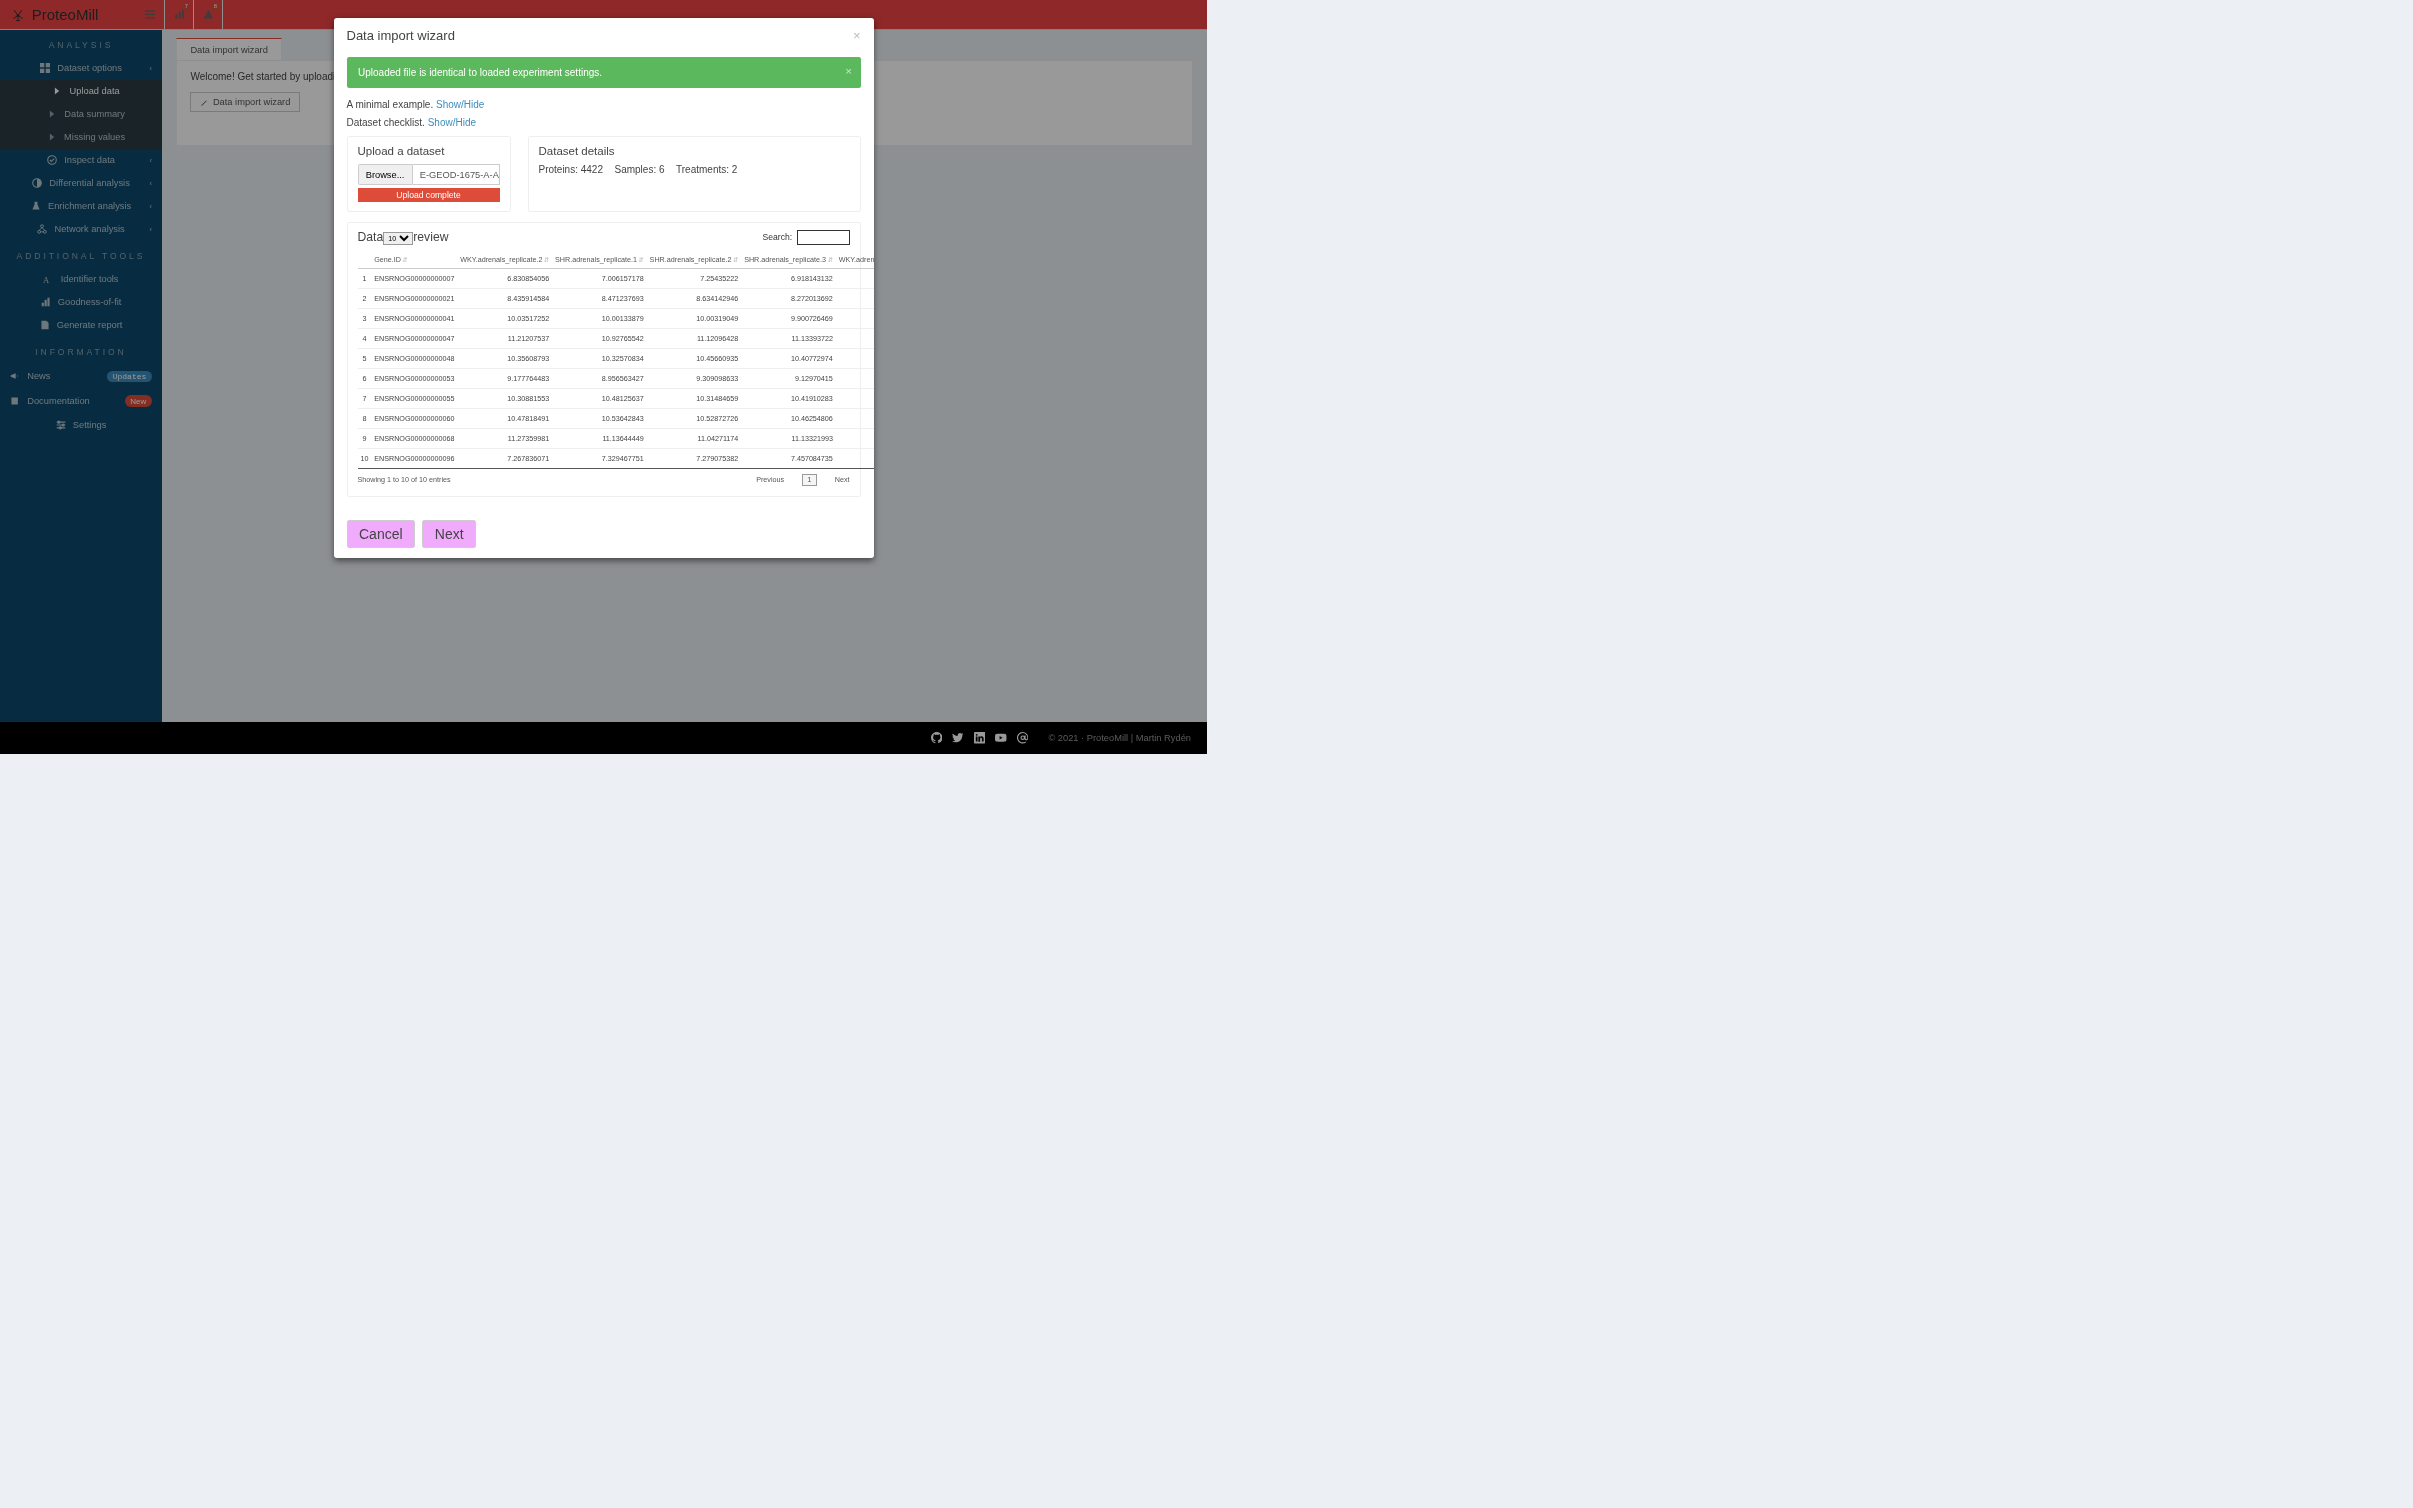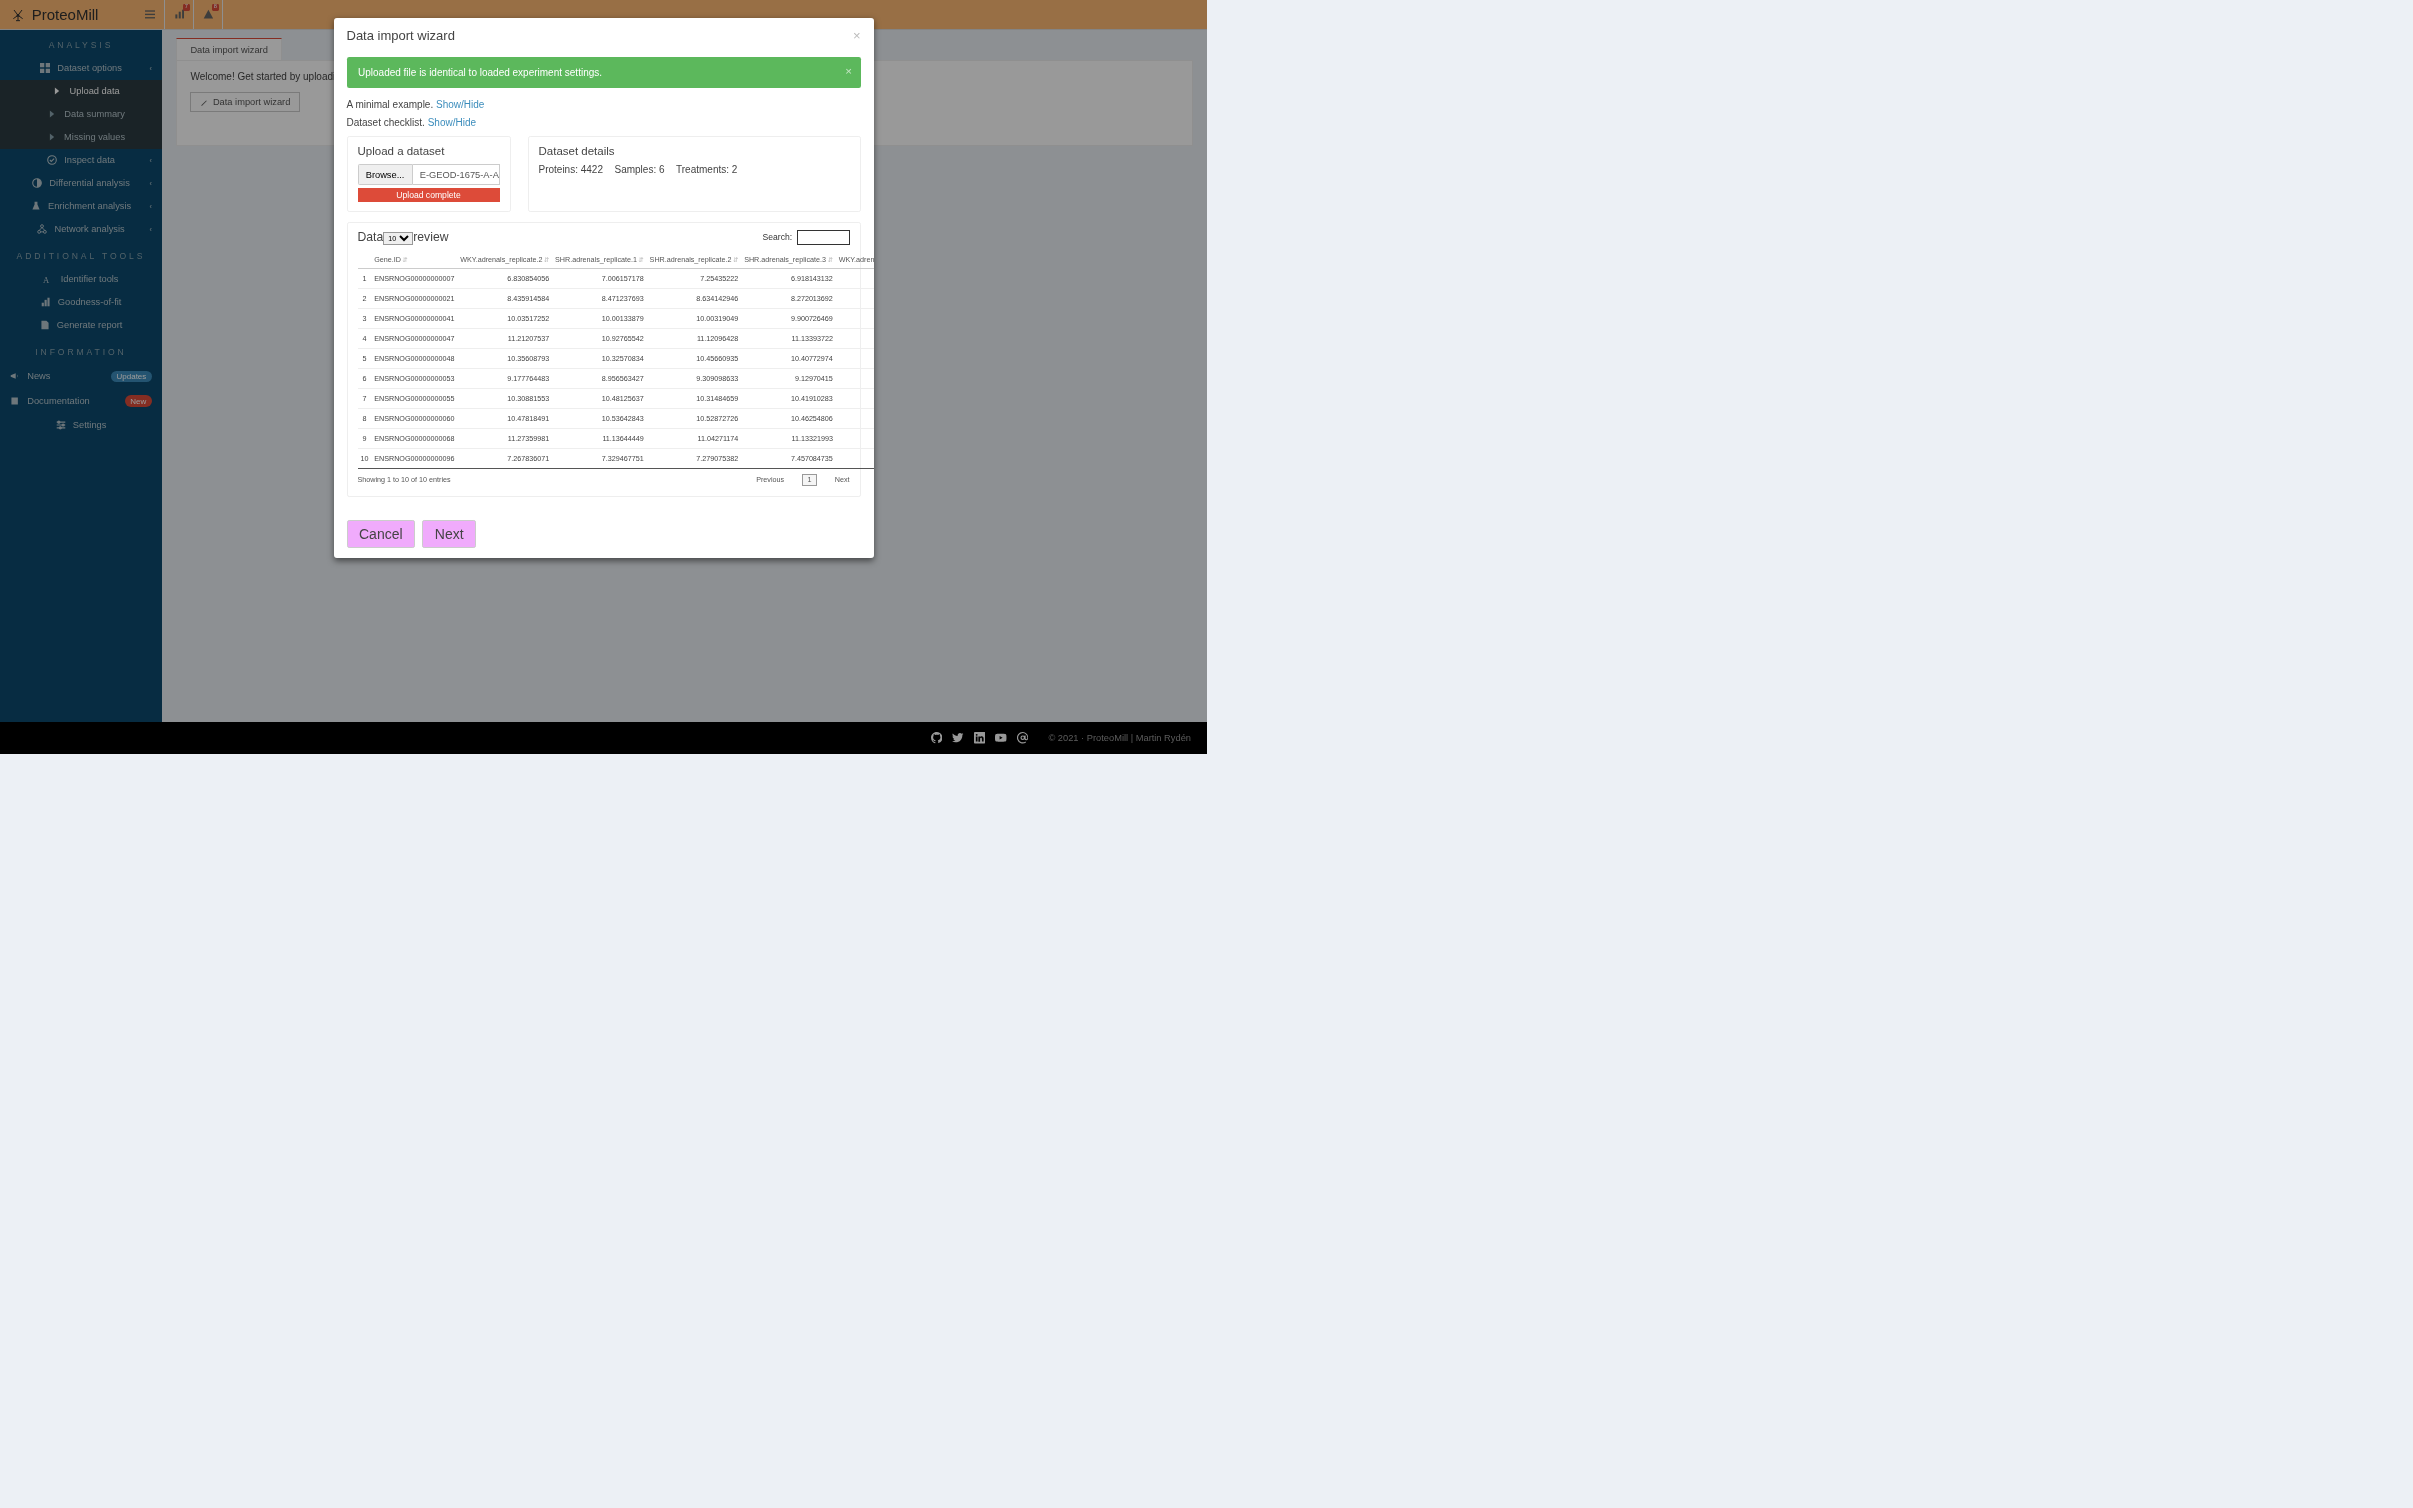--- a/index.html
+++ b/index.html
@@ -1,32 +1,32 @@
 <!DOCTYPE html>
 <html style="font-size:11.5px"><head>
 <meta charset="utf-8">
 <style>
 * { box-sizing: border-box; margin: 0; padding: 0; }
 body { font-family: -apple-system, BlinkMacSystemFont, "Segoe UI", Arial, sans-serif; background: #ecf0f5; overflow: hidden; width: 1207px; height: 754px; position: relative; }
-.header-bar { height: 29.5px; background: #fdba74; display: flex; align-items: center; border-bottom: 0.7px solid #ddd; }
+.header-bar { height: 29.5px; background: #ef4444; display: flex; align-items: center; border-bottom: 0.7px solid #ddd; }
 .brand { width: 136px; display: flex; align-items: center; padding-left: 10px; font-weight: 400; font-size: 15px; color: #333; }
 .brand svg { width: 16px; height: 16px; margin-right: 5.7px; }
 .topnav { display: flex; align-items: center; height: 100%; }
 .topnav-item { width: 29px; height: 29.5px; display: flex; align-items: center; justify-content: center; border-right: 0.7px solid #eee; position: relative; cursor: pointer; color: #666; }
 .topnav-item svg { width: 10.8px; height: 10.8px; }
 .topnav-badge { position: absolute; top: 4.3px; right: 2.9px; background: #dd4b39; color: #fff; font-size: 5.7px; padding: 0.7px 2.2px; border-radius: 1.4px; line-height: 1; }
 .main { display: flex; height: calc(100% - 29.5px - 32px); }
 .sidebar { width: 162px; background: #0c4a6e; color: #b8c7ce; font-size: 9.3px; overflow-y: auto; }
 .sidebar-header { text-align: center; padding: 10px 0 7.2px; letter-spacing: 2.9px; font-size: 8.6px; color: #8aa4af; font-weight: 300; }
 .sidebar-item { display: flex; align-items: center; padding: 6.5px 10px; cursor: pointer; position: relative; color: #b8c7ce; justify-content: center; }
 .sidebar-item svg { width: 10px; height: 10px; margin-right: 7.2px; flex-shrink: 0; }
 .sidebar-item.sub { padding-left: 20px; background: #2c3b41; font-size: 9.3px; }
 .sidebar-item.sub.active-sub { color: #fff; }
 .sidebar-item .chev { position: absolute; right: 10px; font-size: 7.2px; }
-.badge-blue { background: #3c8dbc; color: #fff; padding: 1.4px 5.7px; border-radius: 7.2px; font-size: 8px; margin-left: auto; }
+.badge-blue { background: #3c8dbc; color: #fff; padding: 1.4px 5.7px; border-radius: 7.2px; font-size: 8px; margin-left: auto; font-family: Liberation Mono, monospace; }
 .badge-red { background: #dd4b39; color: #fff; padding: 1.4px 5.7px; border-radius: 7.2px; font-size: 8px; margin-left: auto; }
 .content { flex: 1; padding: 8.6px 14.4px; background: #ecf0f5; }
 .tab { display: inline-block; background: #fff; padding: 5.7px 13px; border-top: 1.8px solid #dd4b39; font-size: 9.3px; color: #555; border-left: 0.7px solid #eee; border-right: 0.7px solid #eee; }
 .content-box { background: #fff; min-height: 86px; padding: 10px 13px; border: 0.7px solid #eee; margin-top: -0.7px; }
 .content-box p { font-size: 10px; color: #444; margin-bottom: 10px; }
 .btn-outline { display: inline-flex; align-items: center; border: 0.7px solid #ccc; padding: 4.3px 8.6px; font-size: 9.3px; cursor: pointer; background: #fff; color: #555; }
 .btn-outline svg { width: 8.6px; height: 8.6px; margin-right: 4.3px; }
 
 .footer { position: absolute; bottom: 0; left: 0; right: 0; height: 32px; background: #000; display: flex; align-items: center; justify-content: flex-end; padding: 0 16px; color: #999; font-size: 9.3px; }
 .footer .social { display: flex; gap: 10px; margin-right: 20px; }

